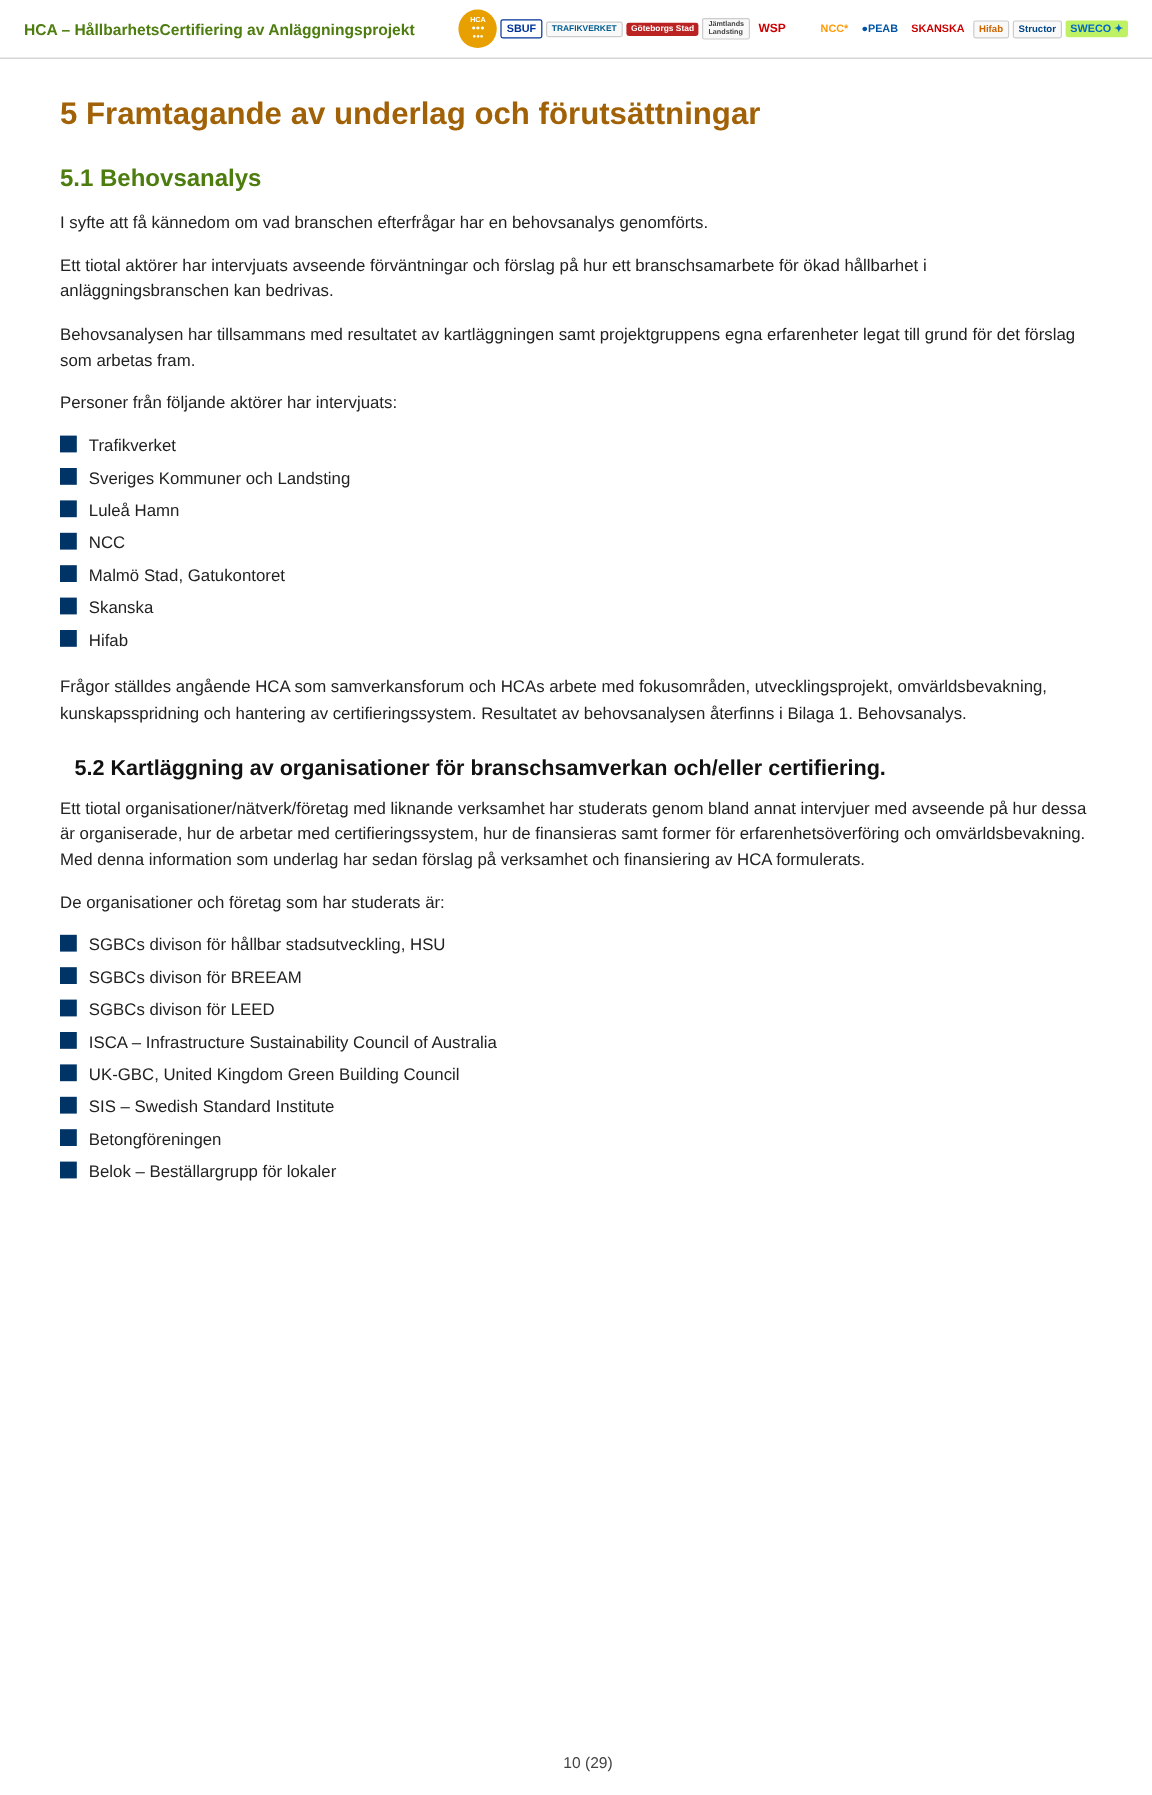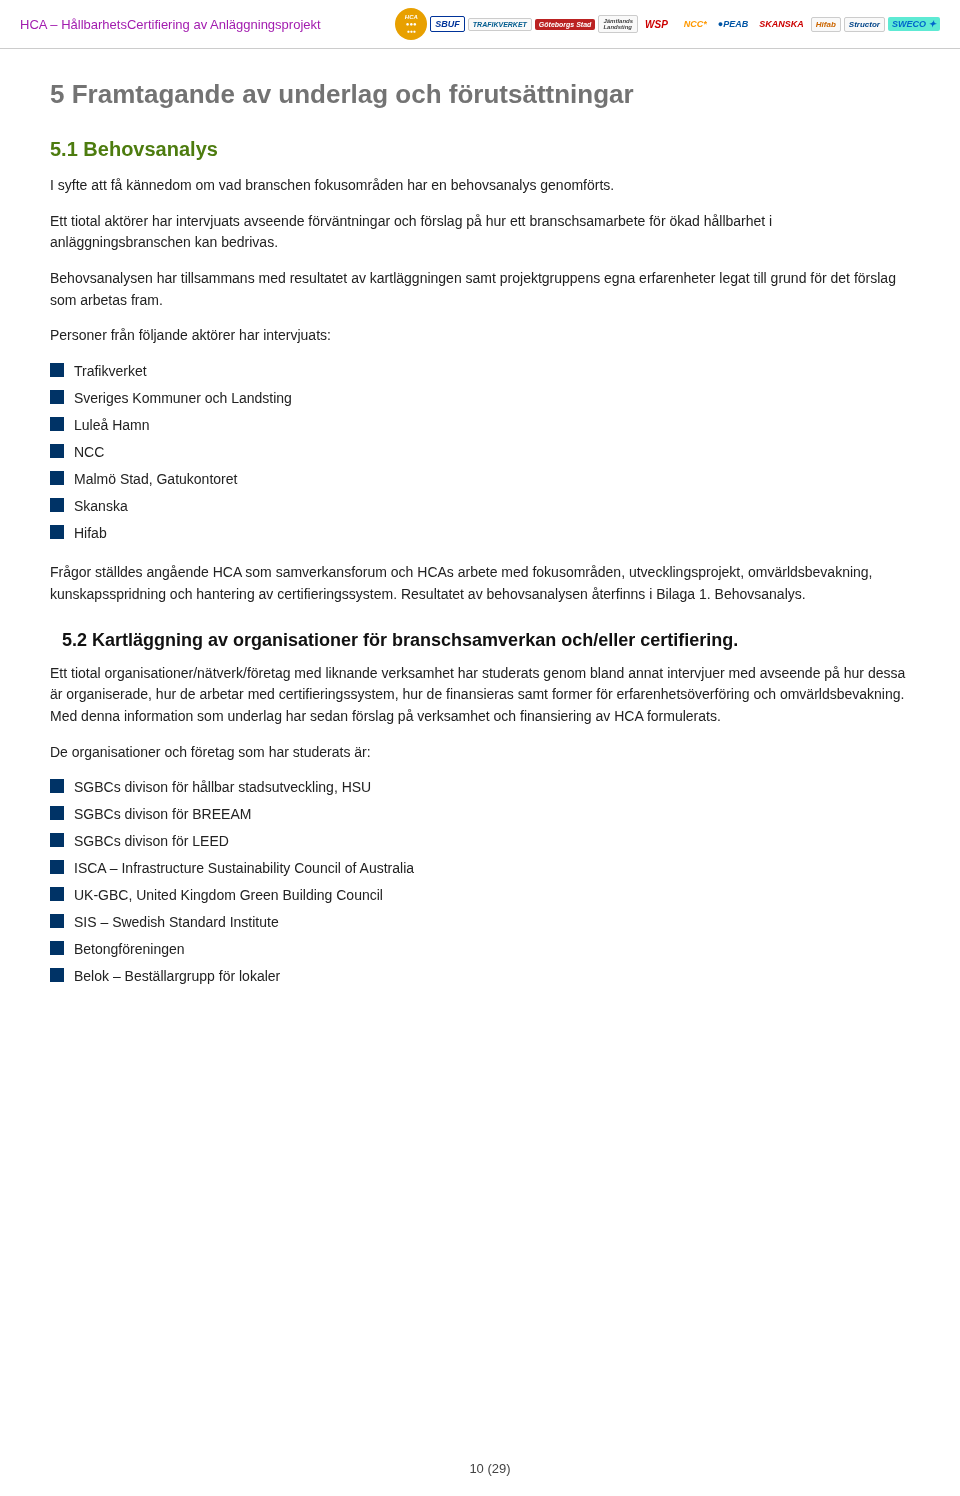--- a/index.html
+++ b/index.html
@@ -14,30 +14,29 @@
     }
     .header {
       display: flex;
       align-items: center;
       justify-content: space-between;
       padding: 8px 20px 8px 20px;
       border-bottom: 1px solid #ccc;
     }
     .header-title {
       font-size: 13px;
-      font-weight: normal;
-      color: #a21caf;
+      font-weight: bold;
+      color: #4d7c0f;
     }
     .header-logos {
       display: flex;
-      gap: 8px;
+      gap: 21px;
       flex-wrap: wrap;
       max-width: 600px;
       justify-content: flex-end;
-      font-style: italic;
     }
     .logo-box {
       display: inline-flex;
       align-items: center;
       justify-content: center;
       font-size: 8px;
       font-weight: bold;
       padding: 2px 4px;
       border: 1px solid #ccc;
       border-radius: 2px;
@@ -58,29 +57,29 @@
     .logo-sbuf { color: #003399; border-color: #003399; font-size: 9px; font-weight: bold; background: white; }
     .logo-trafik { color: #006699; }
     .logo-gbg { background: #b22; color: white; border: none; font-size: 7px; }
     .logo-jamtland { color: #444; font-size: 7px; }
     .logo-wsp { color: #cc0000; font-weight: bold; font-size: 10px; border: none; background: white; }
     .logo-ncc { color: #f90; font-weight: bold; font-size: 9px; border: none; background: white; }
     .logo-peab { color: #0055a5; font-weight: bold; font-size: 9px; border: none; background: white; }
     .logo-skanska { color: #cc0000; font-weight: bold; font-size: 9px; border: none; background: white; }
     .logo-hifab { color: #cc6600; font-size: 8px; }
     .logo-structor { color: #004488; font-size: 8px; }
-    .logo-sweco { color: #0066cc; font-weight: bold; font-size: 9px; border: none; background: #5eead4; }
+    .logo-sweco { color: #0066cc; font-weight: bold; font-size: 9px; border: none; background: #bef264; }
 
     .content {
       padding: 30px 50px 40px 50px;
     }
     .chapter-title {
       font-size: 26px;
       font-weight: bold;
-      color: #737373;
+      color: #a16207;
       margin-bottom: 28px;
     }
     .section-title {
       font-size: 20px;
       font-weight: bold;
       color: #4d7c0f;
       margin-bottom: 14px;
     }
     .section-title-2 {
       font-size: 18px;
@@ -169,21 +168,21 @@
 <div class="content">
 
   <div class="chapter-title">
     <span>5</span>
     <span>Framtagande av underlag och förutsättningar</span>
   </div>
 
   <div class="section-block">
     <div class="section-title">5.1 Behovsanalys</div>
 
-    <p class="paragraph">I syfte att få kännedom om vad branschen fokusområden har en behovsanalys genomförts.</p>
+    <p class="paragraph">I syfte att få kännedom om vad branschen efterfrågar har en behovsanalys genomförts.</p>
     <p class="paragraph">Ett tiotal aktörer har intervjuats avseende förväntningar och förslag på hur ett branschsamarbete för ökad hållbarhet i anläggningsbranschen kan bedrivas.</p>
     <p class="paragraph">Behovsanalysen har tillsammans med resultatet av kartläggningen samt projektgruppens egna erfarenheter legat till grund för det förslag som arbetas fram.</p>
 
     <p class="paragraph">Personer från följande aktörer har intervjuats:</p>
 
     <ul class="bullet-list">
     <li>
           <span class="bullet-icon"></span>
           <span>Trafikverket</span>
         </li>

